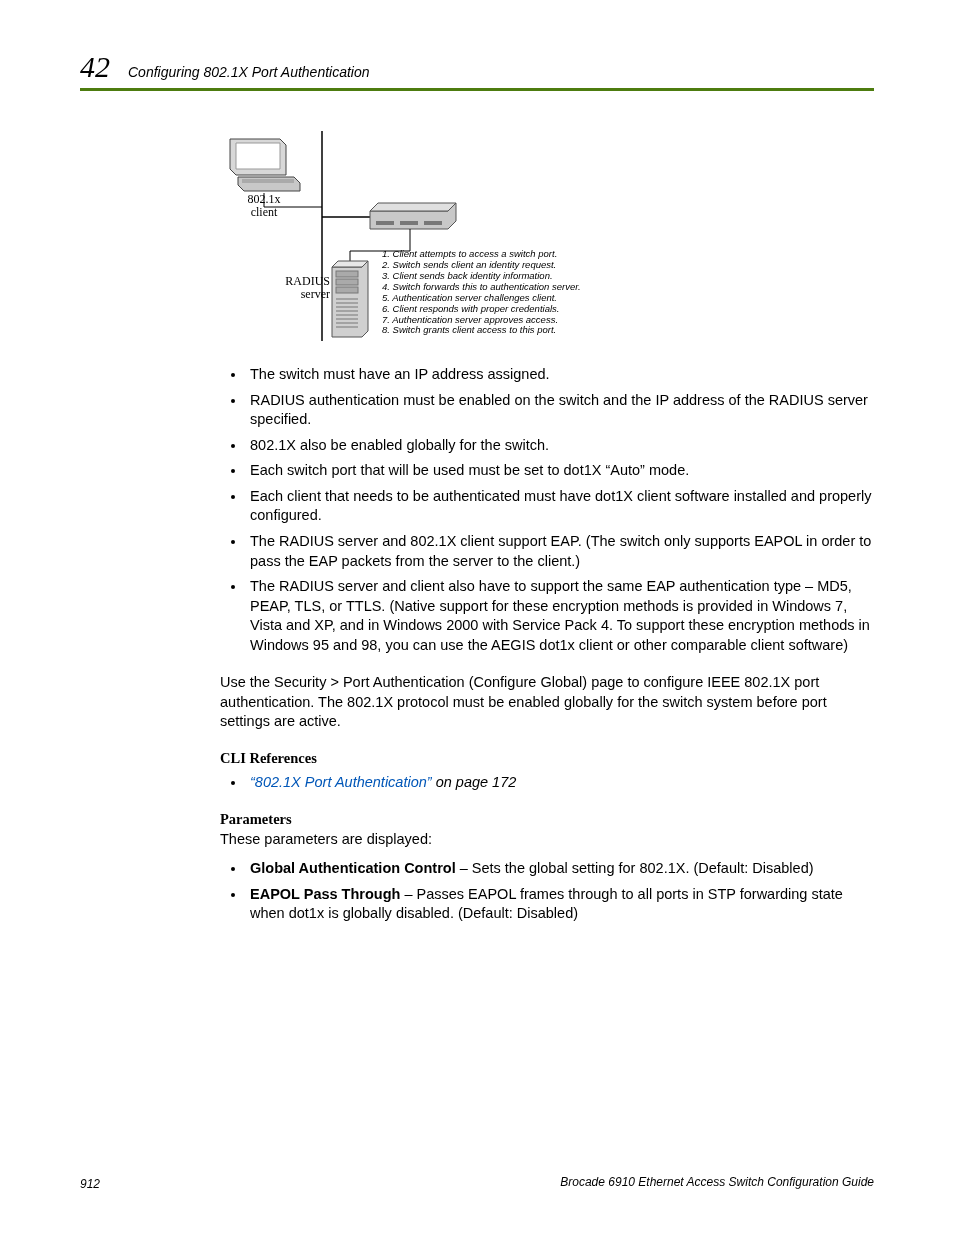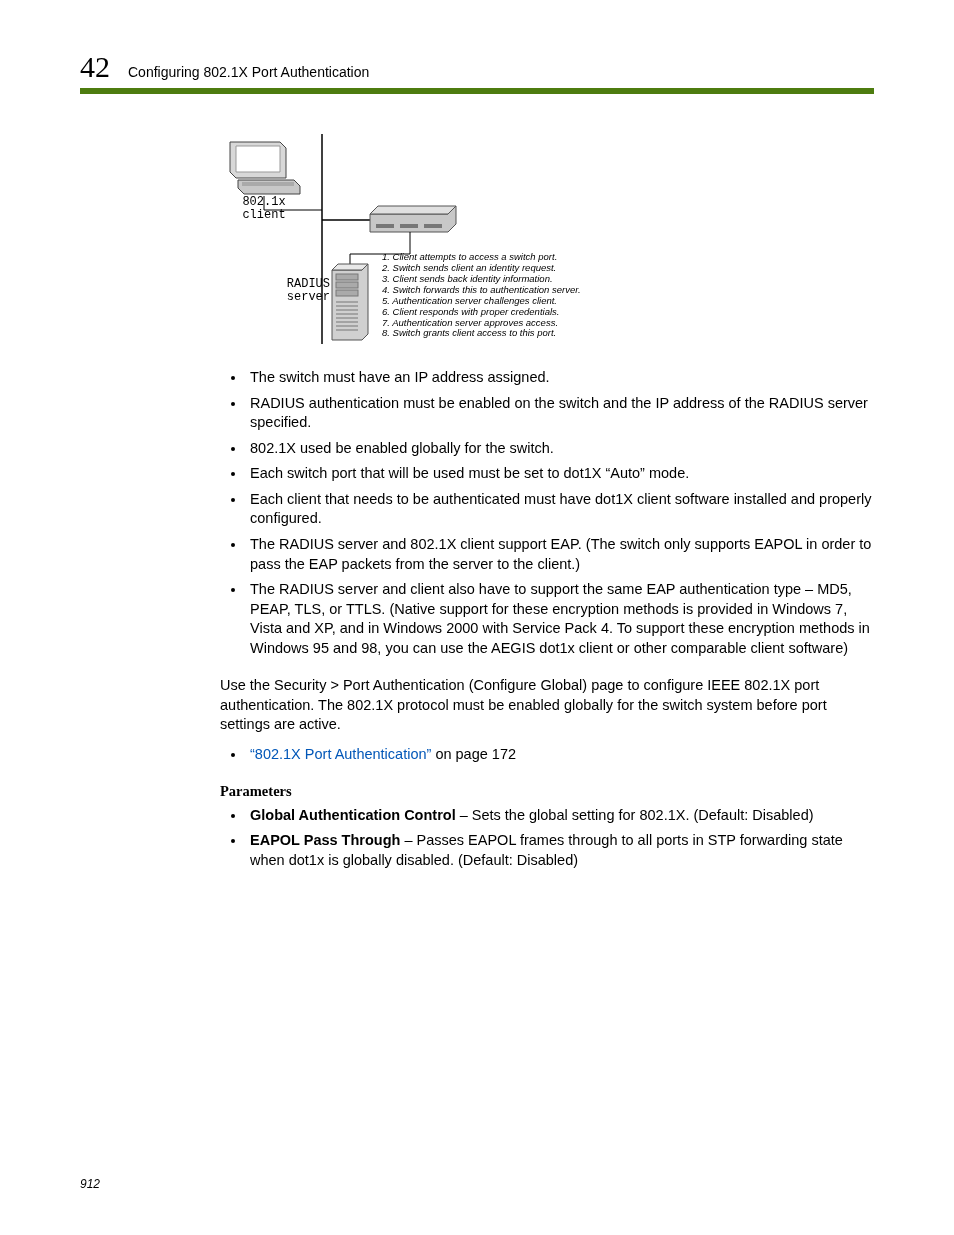--- a/index.html
+++ b/index.html
@@ -12,23 +12,24 @@
     height: 1235px;
     position: relative;
     box-sizing: border-box;
   }
   .page {
     padding: 50px 80px 0 80px;
   }
   .header {
     display: flex;
     align-items: baseline;
-    border-bottom: 6px solid #4d7c0f;
+    border-bottom: 3px solid #4d7c0f;
     padding-bottom: 4px;
     margin-bottom: 40px;
+    font-style: italic;
   }
   .chapter-num {
     font-size: 30px;
     font-weight: normal;
     font-family: Georgia, 'Times New Roman', serif;
     margin-right: 18px;
   }
   .chapter-title {
     font-size: 14px;
     font-family: Arial, sans-serif;
@@ -54,21 +55,21 @@
   
   .diagram {
     position: relative;
     width: 430px;
     height: 220px;
     margin-bottom: 14px;
     font-size: 11px;
     color: #000;
   }
   .diagram svg { position:absolute; top:0; left:0; }
-  .d-label { position:absolute; font-size:12px; line-height:1.1; text-align:center; font-family: Liberation Mono, monospace; }
+  .d-label { position:absolute; font-size:12px; line-height:1.1; text-align:center; font-family: Liberation Serif, serif; }
 
   .para {
     font-size: 14.5px;
     line-height: 1.35;
     margin: 10px 0;
   }
   ul.bullets {
     margin: 6px 0 18px 0;
     padding: 0 0 0 26px;
   }
@@ -185,46 +186,49 @@
         <div>6. Client responds with proper credentials.</div>
         <div>7. Authentication server approves access.</div>
         <div>8. Switch grants client access to this port.</div>
       </div>
     </div>
 
 
     <ul class="bullets">
       <li>The switch must have an IP address assigned.</li>
       <li>RADIUS authentication must be enabled on the switch and the IP address of the RADIUS server specified.</li>
-      <li>802.1X used be enabled globally for the switch.</li>
+      <li>802.1X also be enabled globally for the switch.</li>
       <li>Each switch port that will be used must be set to dot1X “Auto” mode.</li>
       <li>Each client that needs to be authenticated must have dot1X client software installed and properly configured.</li>
       <li>The RADIUS server and 802.1X client support EAP. (The switch only supports EAPOL in order to pass the EAP packets from the server to the client.)</li>
       <li>The RADIUS server and client also have to support the same EAP authentication type – MD5, PEAP, TLS, or TTLS. (Native support for these encryption methods is provided in Windows 7, Vista and XP, and in Windows 2000 with Service Pack 4. To support these encryption methods in Windows 95 and 98, you can use the AEGIS dot1x client or other comparable client software)</li>
     </ul>
 
     <p class="para">Use the Security &gt; Port Authentication (Configure Global) page to configure IEEE 802.1X port authentication. The 802.1X protocol must be enabled globally for the switch system before port settings are active.</p>
 
-    <ul class="bullets" style="margin-top:2px; margin-bottom:10px;">
+    <div class="subhead">CLI References</div>
+    <ul class="bullets" style="margin-top:2px; margin-bottom:10px;font-style:italic;">
       <li>
         <span class="link">“802.1X Port Authentication”</span><span> on page 172</span>
       </li>
     </ul>
 
     <div class="subhead">Parameters</div>
+    <p class="para" style="margin-top:2px;">These parameters are displayed:</p>
 
     <ul class="bullets">
       <li>
         <b>Global Authentication Control</b><span> – Sets the global setting for 802.1X. (Default: Disabled)</span>
       </li>
       <li>
         <b>EAPOL Pass Through</b><span> – Passes EAPOL frames through to all ports in STP forwarding state when dot1x is globally disabled. (Default: Disabled)</span>
       </li>
     </ul>
 
   </div>
 </div>
 
 <div class="footer">
   <div>912</div>
   <div class="right">
+    <div>Brocade 6910 Ethernet Access Switch Configuration Guide</div>
   </div>
 </div>
 
 </body></html>

